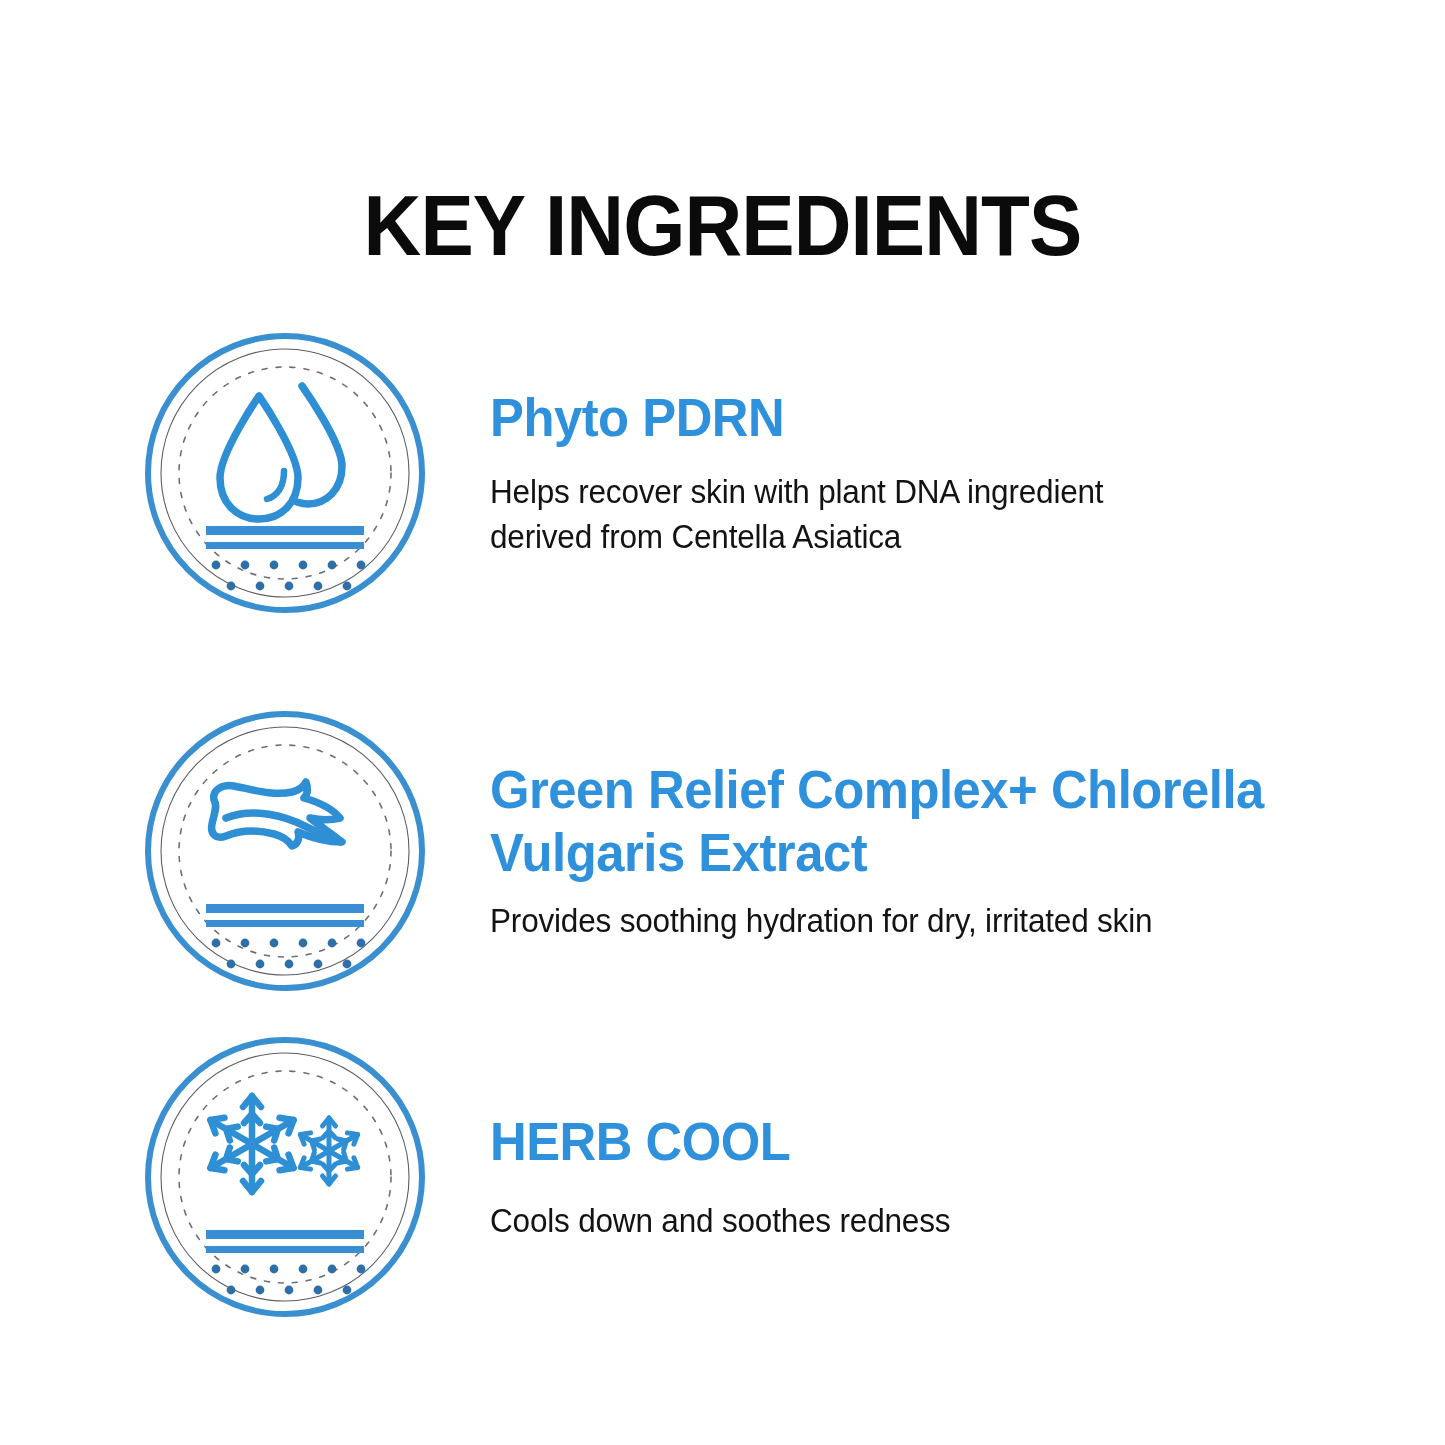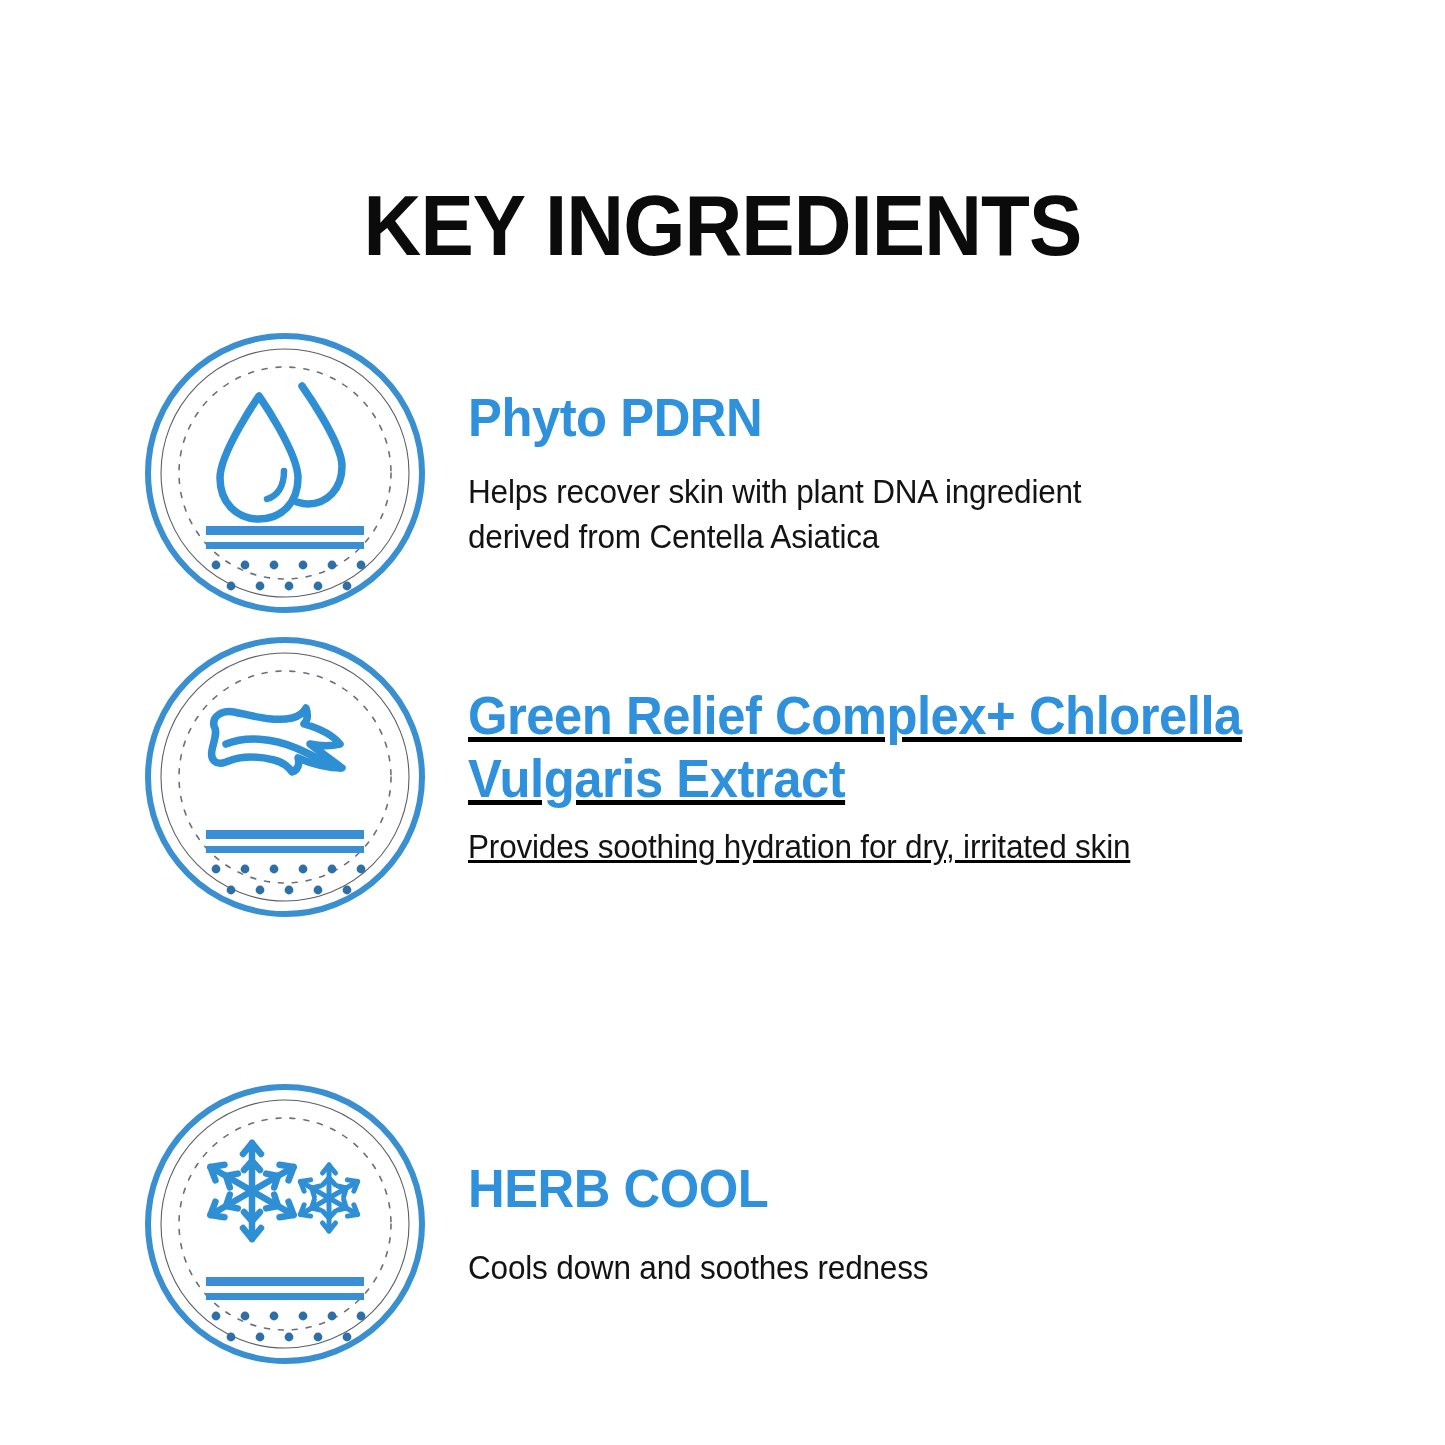--- a/index.html
+++ b/index.html
@@ -39,39 +39,39 @@
 
   
   .ingredient-row {
     position: absolute;
     left: 0;
     width: 1445px;
     display: flex;
     align-items: center;
   }
   #row-0 { top: 330px; }
-  #row-1 { top: 634px; text-decoration: underline; }
-  #row-2 { top: 1081px; }
+  #row-1 { top: 708px; }
+  #row-2 { top: 1034px; }
 
   .icon-wrap {
     position: relative;
     width: 286px;
     height: 286px;
     margin-left: 142px;
     flex: 0 0 auto;
   }
   .icon-wrap svg {
     display: block;
     width: 286px;
     height: 286px;
   }
 
   .text-wrap {
     flex: 1 1 auto;
-    margin-left: 40px;
+    margin-left: 62px;
     padding-right: 60px;
   }
 
   .ing-title {
     font-family: "Liberation Sans", sans-serif;
     font-weight: bold;
     font-size: 54px;
     line-height: 1.16;
     color: #2f91dc;
     margin: 0 0 18px 0;

